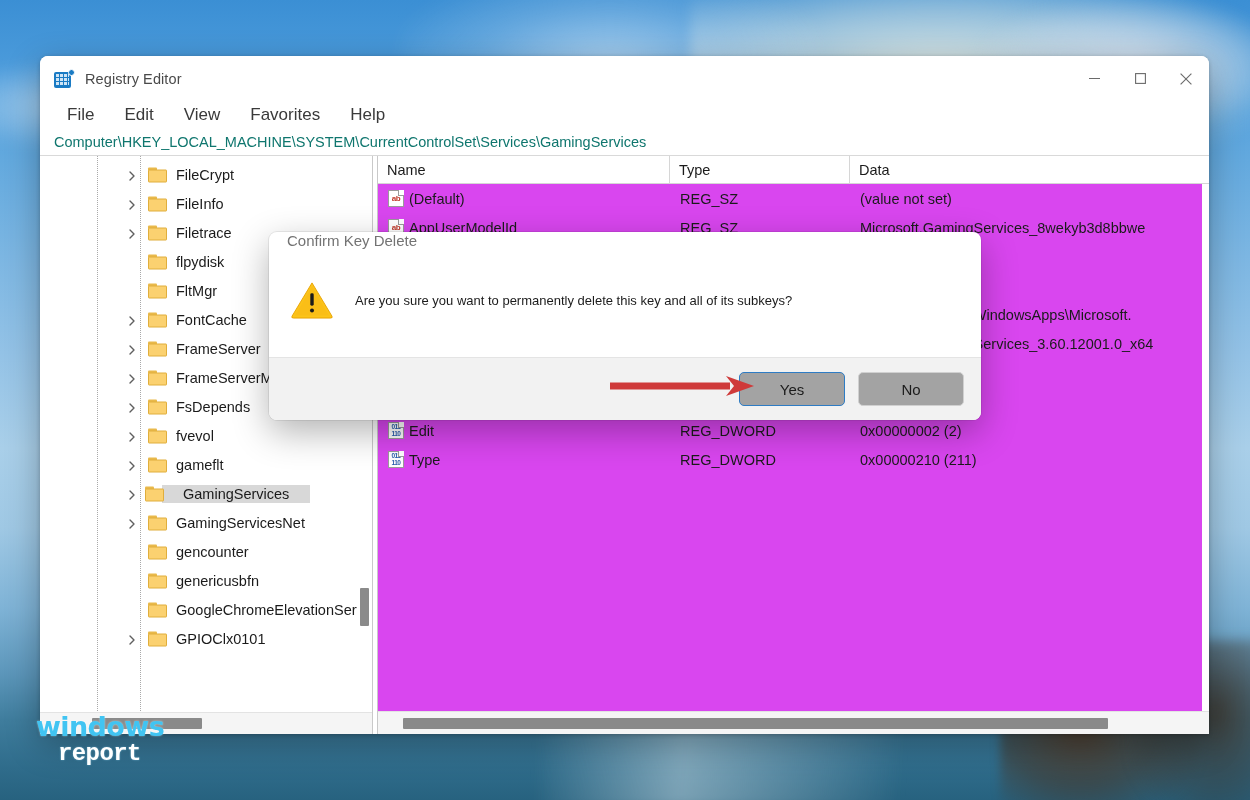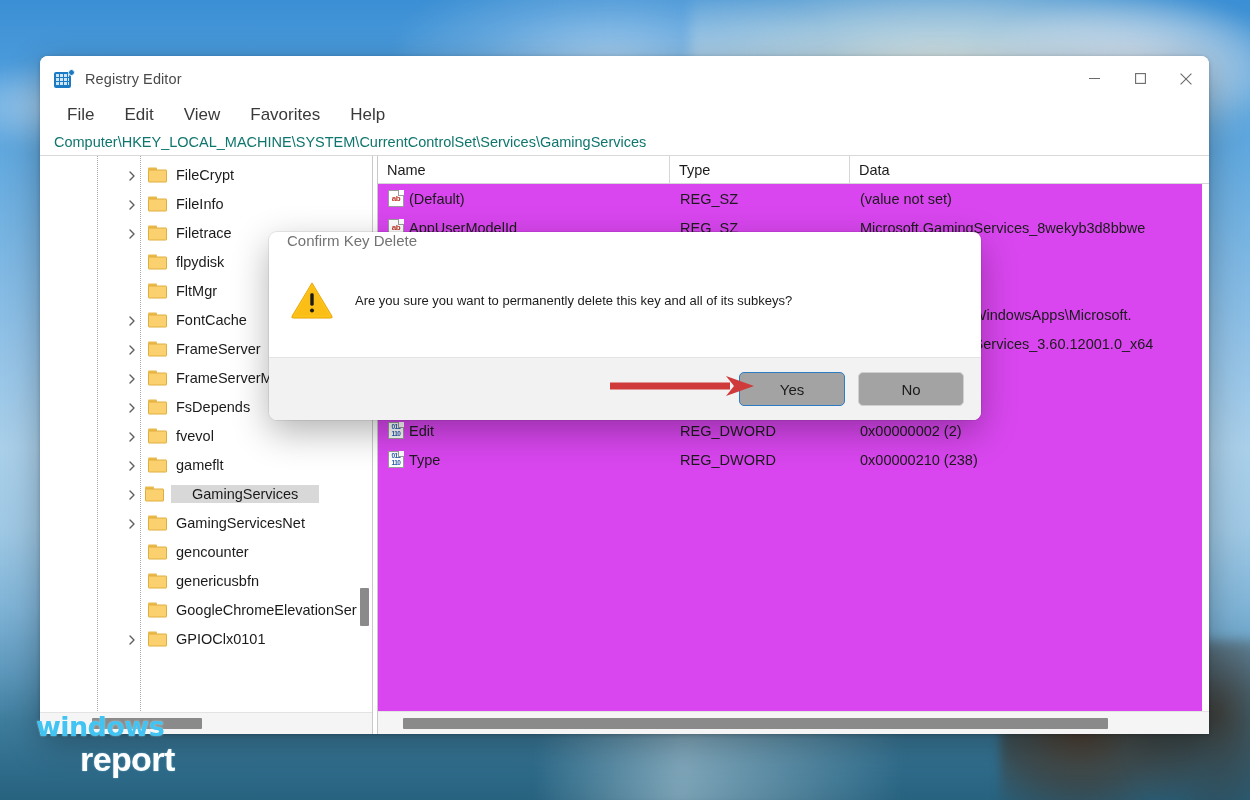--- a/index.html
+++ b/index.html
@@ -91,26 +91,26 @@
   }
   #watermark .wm-top {
     font-family: "DejaVu Sans", sans-serif;
     font-size: 27px;
     font-weight: 700;
     letter-spacing: -0.6px;
     color: #41c4f2;
     text-shadow: 0 0 2px rgba(255,255,255,0.55);
   }
   #watermark .wm-bot {
-    font-family: Liberation Sans, sans-serif;
-    font-size: 34px;
+    font-family: Liberation Mono, monospace;
+    font-size: 24px;
     font-weight: 700;
     letter-spacing: -0.6px;
     color: #ffffff;
-    margin-left: 44px;
+    margin-left: 22px;
     margin-top: 2px;
     text-shadow: 0 0 2px rgba(120,190,220,0.7);
   }
 
   
   #regedit-window {
     position: absolute;
     left: 40px; top: 56px;
     width: 1169px; height: 678px;
     background: #ffffff;
@@ -269,21 +269,21 @@
     background: #fbd170;
     border: 1px solid #e0ae3c;
     border-radius: 1px;
   }
   .tree-row .lbl {
     margin-left: 28px;
   }
   .tree-row.selected .lbl {
     background: #d8d8d8;
     padding: 1px 21px;
-    margin-left: 23px;
+    margin-left: 14px;
   }
   .tree-row.selected .folder { left: 105px; }
   
   #tree-dots-1, #tree-dots-2 {
     position: absolute;
     top: 0; bottom: 0;
     width: 1px;
     background-image: linear-gradient(to bottom, #9a9a9a 1px, transparent 1px);
     background-size: 1px 2px;
     opacity: 0.85;
@@ -818,21 +818,21 @@
             </div>
             <div class="val-row">
               <span class="val-icon">
                 <span class="ic-dw">
                   <span>011</span>
                   <span>110</span>
                 </span>
               </span>
               <span class="val-name">Type</span>
               <span class="val-type">REG_DWORD</span>
-              <span class="val-data">0x00000210 (238)</span>
+              <span class="val-data">0x00000210 (211)</span>
             </div>
             <div id="values-vscroll-stub"></div>
         </div>
         <div id="values-hscroll">
           <div class="thumb"></div>
         </div>
       </div>
 
     </div>
   </div>

